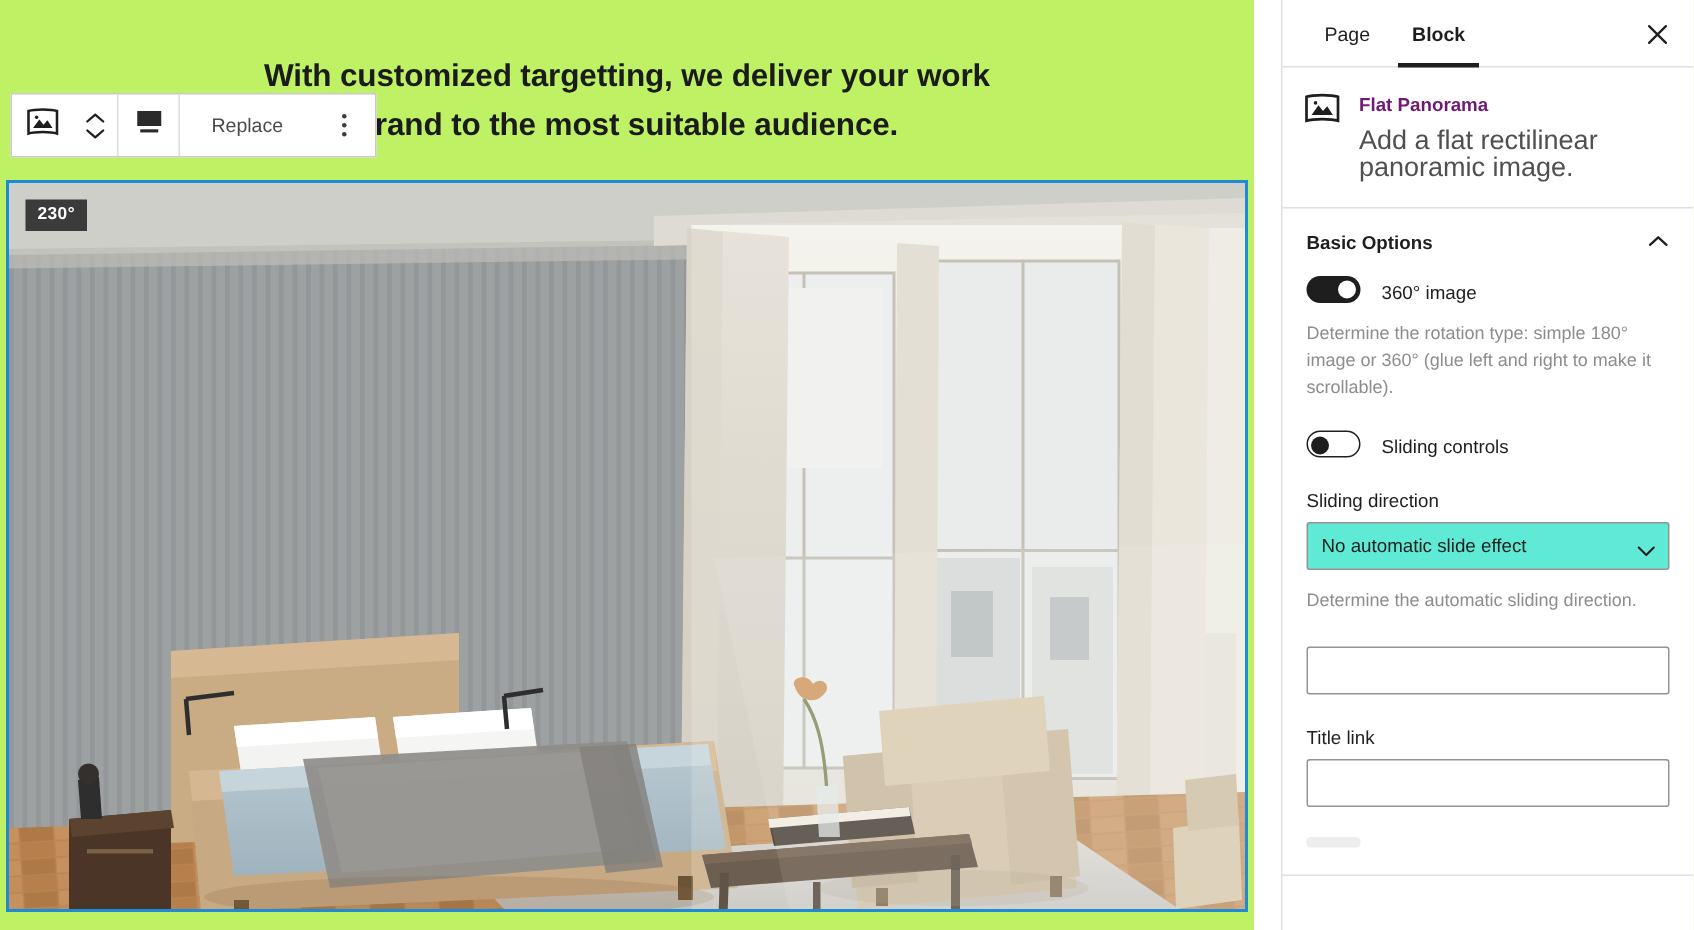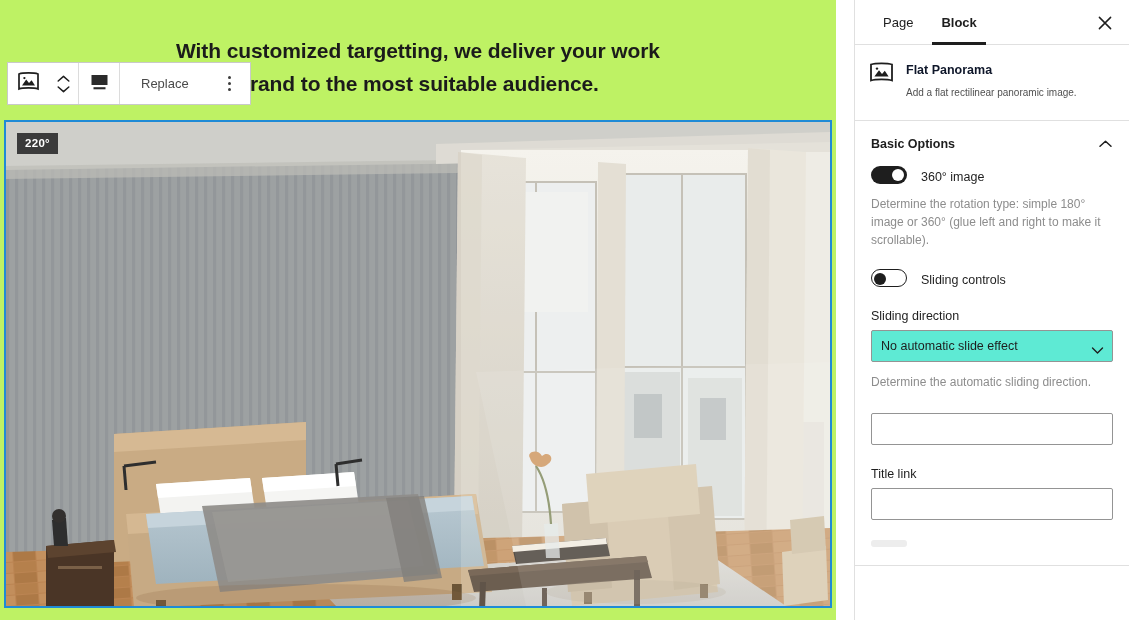--- a/index.html
+++ b/index.html
@@ -143,25 +143,25 @@
 
   
   #block-card {
     display: flex;
     padding: 16px 16px 18px 14px;
     border-bottom: 1px solid #e0e0e0;
     gap: 12px;
   }
   #block-card .bc-icon { flex: 0 0 auto; padding-top: 1px; }
   #block-card .bc-title {
-    font-size: 12.5px; font-weight: bold; color: #0f172a;
+    font-size: 12.5px; font-weight: bold; color: #701a75;
     margin: 0 0 6px 0; line-height: 16px;
   }
   #block-card .bc-desc {
-    font-size: 10px; color: #505050; line-height: 18px;
+    font-size: 18px; color: #505050; line-height: 18px;
     max-width: 196px;
   }
   #block-card .bc-body { padding-top: 1px; }
 
   
   .panel-section { border-bottom: 1px solid #e0e0e0; }
   .section-header {
     display: flex; align-items: center; justify-content: space-between;
     padding: 14px 16px 13px 16px;
     cursor: pointer;
@@ -294,21 +294,21 @@
         </div>
         <div class="tb-btn kebab">
           <i></i>
           <i></i>
           <i></i>
         </div>
       </div>
     </div>
 
     <div id="pano-block">
-      <div class="badge-360">220°</div>
+      <div class="badge-360">230°</div>
       <div id="pano-photo">
         <svg width="824" height="484" viewBox="0 0 824 484" preserveAspectRatio="none">
           <defs>
             <linearGradient id="wallG" x1="0" y1="0" x2="0" y2="1">
               <stop offset="0%" stop-color="#9fa3a4"></stop>
               <stop offset="100%" stop-color="#8e9294"></stop>
             </linearGradient>
             <linearGradient id="winLight" x1="0" y1="0" x2="0" y2="1">
               <stop offset="0%" stop-color="#f3f1ec"></stop>
               <stop offset="100%" stop-color="#dcd9d2"></stop>

